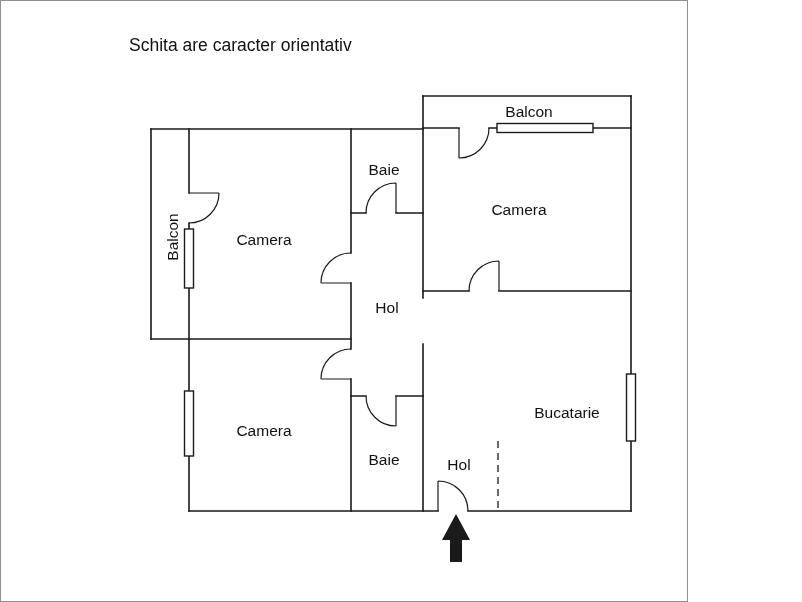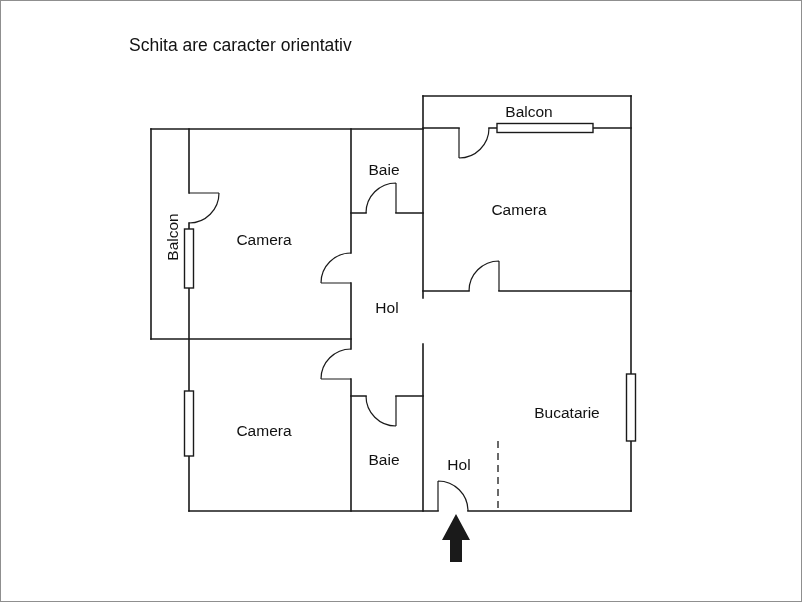--- a/index.html
+++ b/index.html
@@ -1,18 +1,18 @@
 <!DOCTYPE html>
 <html><head>
 <meta charset="utf-8">
 <style>
   html,body{margin:0;padding:0;background:#fff;}
   .screen{
     position:relative;
-    width:802px;height:602px;
+    width:688px;height:602px;
     box-sizing:border-box;
     border:1px solid #8f8f8f;
     background:#ffffff;
     font-family:"Liberation Sans", sans-serif;
     overflow:hidden;
   }
   svg{display:block;}
   .walls{stroke:#1a1a1a;stroke-width:1.6;fill:none;stroke-linecap:square;}
   .doors{stroke:#1a1a1a;stroke-width:1.2;fill:none;}
   .windows{stroke:#1a1a1a;stroke-width:1.4;fill:#ffffff;}

